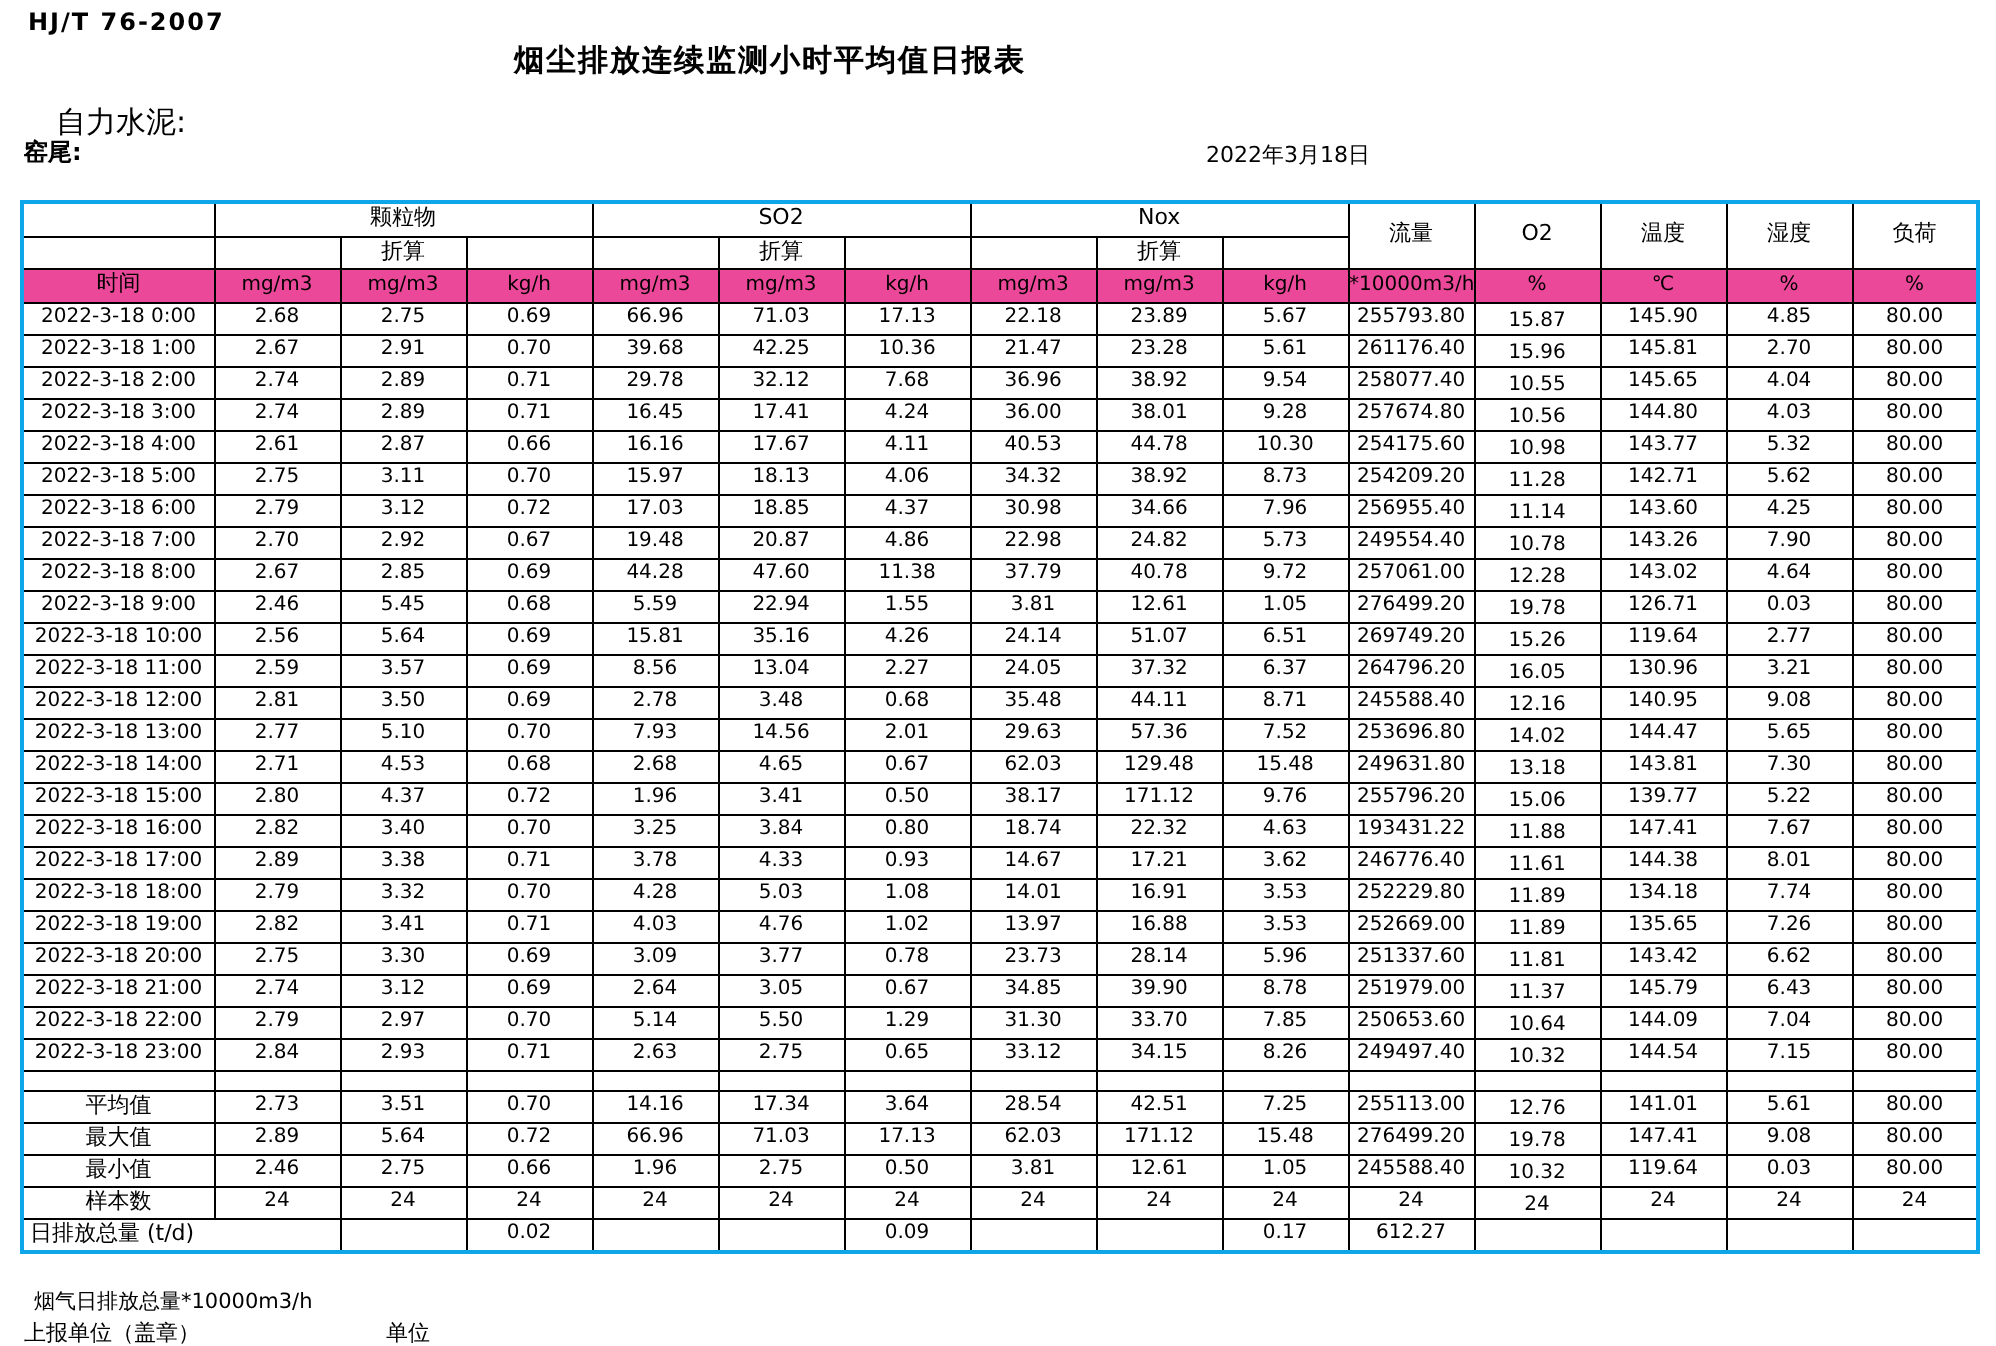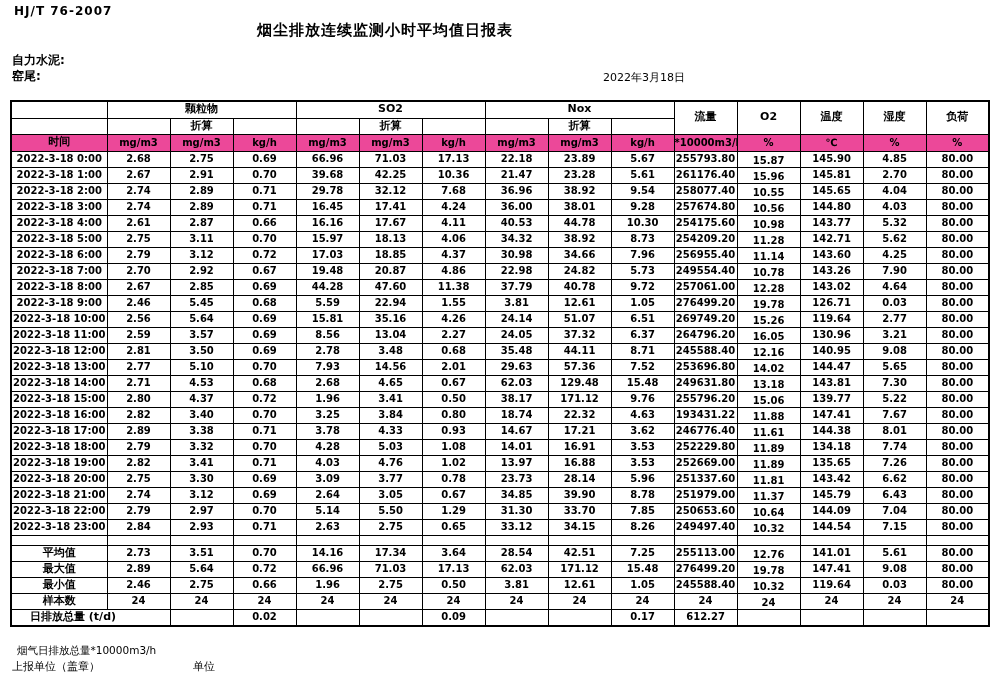--- a/index.html
+++ b/index.html
@@ -3,42 +3,41 @@
 <meta charset="utf-8">
 <style>
   html,body { margin:0; padding:0; }
   body {
     width:998px; height:673px; background:#ffffff; position:relative;
     font-family:"DejaVu Sans","Liberation Sans",sans-serif; color:#000;
   }
   .abs { position:absolute; white-space:nowrap; }
   .std-no { left:14px; top:4px; font-size:12px; font-weight:bold; letter-spacing:1px; }
   .title  { left:257px; top:21px; font-size:15px; font-weight:bold; letter-spacing:1px; }
-  .company{ left:12px; top:52px; font-size:12px; font-weight:bold; }
+  .company{ left:28px; top:52px; font-size:15px; font-weight:normal; }
   .loc    { left:12px; top:68px; font-size:12px; font-weight:bold; }
   .date   { left:603px; top:70px; font-size:11px; }
   table.report {
     position:absolute; left:10px; top:100px; width:978px;
     border-collapse:collapse; table-layout:fixed;
-    border:2px solid #000000;
-    font-weight:bold;
+    border:2px solid #0ea5e9;
   }
   table.report td {
     border:1px solid #000; padding:0; text-align:center;
     font-size:10px; line-height:1.15; height:15px;
     overflow:hidden; white-space:nowrap;
   }
   tr.gh td { font-size:11px; }
   tr.unitrow td { background:#ec4899; font-size:10px; }
   tr.unitrow td:first-child { font-size:11px; }
   tbody td:nth-child(12) { vertical-align:bottom; }   
   tbody tr.datarow td:first-child { font-size:10px; }
   tbody tr.sumrow td:first-child { font-size:11px;margin-left:32px; }
   tbody tr.spacer td { height:9px; }
-  tbody tr.totalrow td:first-child { text-align:left; padding-left:18px; font-size:11px; }
+  tbody tr.totalrow td:first-child { text-align:left; padding-left:3px; font-size:11px; }
   .footnote1 { left:17px; top:644px; font-size:10.5px; }
   .footnote2 { left:12px; top:659px; font-size:11px; }
   .footnote3 { left:193px; top:659px; font-size:11px; }
 </style>
 </head>
 <body>
 
 <div class="abs std-no">HJ/T 76-2007</div>
 <div class="abs title">烟尘排放连续监测小时平均值日报表</div>
 <div class="abs company">自力水泥:</div>

